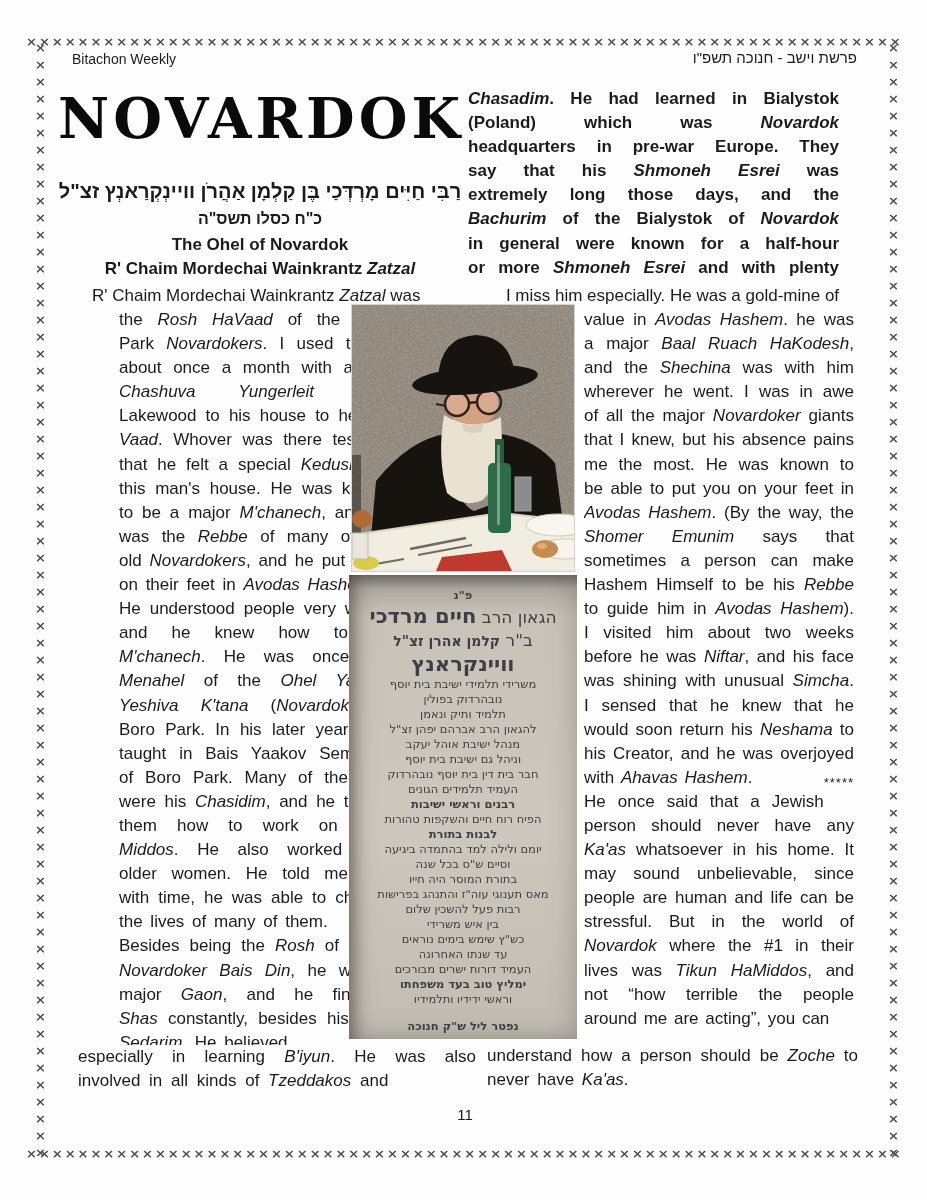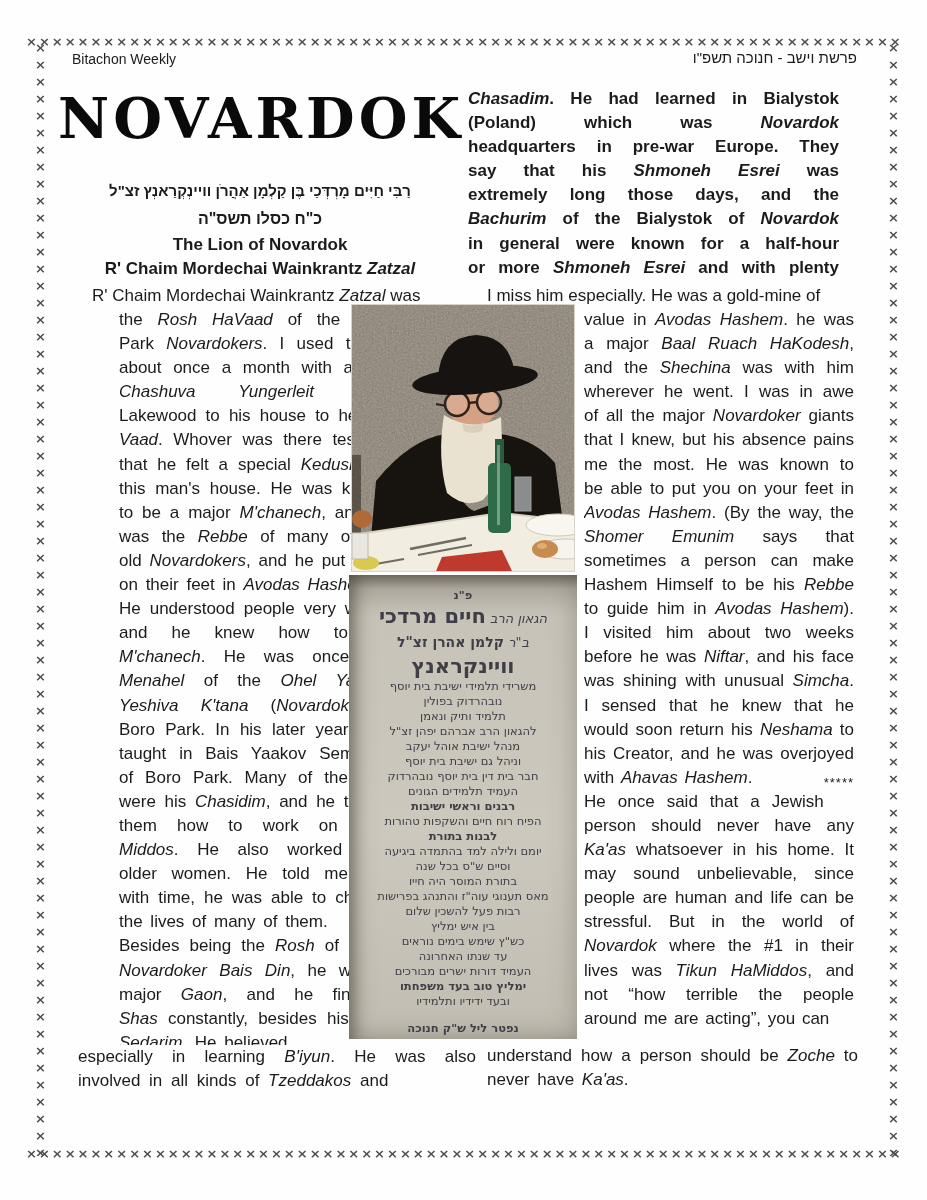--- a/index.html
+++ b/index.html
@@ -24,36 +24,36 @@
   .hdr-left  { position:absolute; left:72px;  top:51px; font-size:14px; }
   .hdr-right { position:absolute; right:70px; top:49px; font-size:15px; direction:rtl; }
 
   
   .nov-title {
     position:absolute; left:58px; top:86px; width:404px; text-align:center;
     font-family:"DejaVu Serif", serif; font-weight:bold; font-size:56px;
     letter-spacing:4px; color:#0a0a0a; line-height:64px;
   }
   .heb1 { position:absolute; left:58px; top:178px; width:404px; text-align:center;
-          font-size:15px; font-weight:bold; direction:rtl; line-height:26px; }
+          font-size:20px; font-weight:bold; direction:rtl; line-height:26px; }
   .heb2 { position:absolute; left:58px; top:207px; width:404px; text-align:center;
           font-size:16px; font-weight:bold; direction:rtl; line-height:24px; }
   .sub1 { position:absolute; left:58px; top:233px; width:404px; text-align:center;
           font-size:17px; font-weight:bold; line-height:24px; }
   .sub2 { position:absolute; left:58px; top:257px; width:404px; text-align:center;
           font-size:17px; font-weight:bold; line-height:24px; }
 
   
   .seg { position:absolute; font-size:17px; line-height:24.1px; }
   .just { text-align:justify; }
   #seg-l1 { left:92px;  top:284px;  width:394px; }
   #seg-l2 { left:78px;  top:308px;  width:272px; height:737px; overflow:hidden; word-spacing:3px;margin-left:41px; }
   #seg-l3 { left:78px;  top:1045px; width:398px; height:50px;  overflow:hidden; word-spacing:4px; }
   #seg-r1 { left:468px; top:87px;   width:371px; height:197px; overflow:hidden; word-spacing:8px;font-weight:bold; }
-  #seg-r2 { left:487px; top:284px;  width:371px; }
+  #seg-r2 { left:487px; top:284px;  width:371px;text-align:center; }
   #seg-r3 { left:584px; top:308px;  width:270px; height:736px; overflow:hidden; word-spacing:2px; }
   #seg-r4 { left:487px; top:1044px; width:371px; height:50px;  overflow:hidden; word-spacing:3px; }
 
   .endmark { float:right; font-size:13px; letter-spacing:1px; padding-top:5px; }
 
   
   .photo-fig { position:absolute; left:352px; top:305px; width:222px; height:266px;
                margin:0; padding:0; box-shadow:0 0 0 1px #d8d4cc; }
   .matzeiva {
     position:absolute; left:349px; top:575px; width:228px; height:464px;
@@ -61,41 +61,41 @@
     background:linear-gradient(180deg,#79756d 0%,#b2ada2 3%,#c8c3b8 9%,#cdc8bd 55%,#c2bdb2 100%);
     box-shadow:inset 0 0 28px rgba(70,64,56,0.35), inset 14px 0 16px -10px rgba(55,48,40,0.55);
     color:#3f3e47; font-family:"DejaVu Serif","DejaVu Sans",serif;
   }
   .m-line { text-align:center; direction:rtl; }
   .m-sm  { font-size:11.5px; line-height:15px; }
   .m-md  { font-size:14px;   line-height:20px; font-weight:bold; }
   .m-xl  { font-size:21px;   line-height:26px; font-weight:bold; }
   .m-bold{ font-weight:bold; }
   .m-gap { margin-top:12px; }
-  .sm    { font-size:13px; font-weight:normal;font-style:italic; }
+  .sm    { font-size:17px; font-weight:normal; }
 
   .pagenum { position:absolute; left:72px; width:786px; top:1106px; text-align:center; font-size:15px; }
 </style>
 </head>
 <body>
 
 <div class="page">
 
   <div class="chain-h chain-top">××××××××××××××××××××××××××××××××××××××××××××××××××××××××××××××××××××××××××××××××××××××××××××××××××××××××××××××××××××××××××××××××××××××××××××××××××××××××××××××××××××××××××××××××××××××××××××××××××××××××××××××××××××××××××××</div>
   <div class="chain-h chain-bottom">××××××××××××××××××××××××××××××××××××××××××××××××××××××××××××××××××××××××××××××××××××××××××××××××××××××××××××××××××××××××××××××××××××××××××××××××××××××××××××××××××××××××××××××××××××××××××××××××××××××××××××××××××××××××××××</div>
   <div class="chain-v chain-left">××××××××××××××××××××××××××××××××××××××××××××××××××××××××××××××××××××××××××××××××××××××××××××××××××××××××××××××××××××××××××××××××××××××××××××××××××××××××××××××××××××××××××××××××××××××××××××××××××××××××××××××××××××××××××××</div>
   <div class="chain-v chain-right">××××××××××××××××××××××××××××××××××××××××××××××××××××××××××××××××××××××××××××××××××××××××××××××××××××××××××××××××××××××××××××××××××××××××××××××××××××××××××××××××××××××××××××××××××××××××××××××××××××××××××××××××××××××××××××</div>
 
   <div class="hdr-left">Bitachon Weekly</div>
   <div class="hdr-right">פרשת וישב - חנוכה תשפ"ו</div>
 
   <div class="nov-title">NOVARDOK</div>
   <div class="heb1">רַבִּי חַיִּים מָרְדְּכַי בֶּן קַלְמָן אַהֲרֹן וויינְקְרַאנְץ זצ"ל</div>
   <div class="heb2">כ"ח כסלו תשס"ה</div>
-  <div class="sub1">The Lion of Novardok</div>
+  <div class="sub1">The Ohel of Novardok</div>
   <div class="sub2">R' Chaim Mordechai Wainkrantz <i>Zatzal</i></div>
 
   <div class="seg" id="seg-l1">R' Chaim Mordechai Wainkrantz <i>Zatzal</i> was</div>
   <div class="seg just" id="seg-l2">the <i>Rosh HaVaad</i> of the Boro Park <i>Novardokers</i>. I used to go about once a month with a few <i>Chashuva Yungerleit</i> from Lakewood to his house to hear a <i>Vaad</i>. Whover was there testified that he felt a special <i>Kedusha</i> in this man's house. He was known to be a major <i>M'chanech</i>, and he was the <i>Rebbe</i> of many of the old <i>Novardokers</i>, and he put them on their feet in <i>Avodas Hashem</i>.<span class="endmark">**</span><br>He understood people very well, and he knew how to be <i>M'chanech</i>. He was once the <i>Menahel</i> of the <i>Ohel Yaakov Yeshiva K'tana</i> (<i>Novardok</i>) of Boro Park. In his later years, he taught in Bais Yaakov Seminary of Boro Park. Many of the girls were his <i>Chasidim</i>, and he taught them how to work on their <i>Middos</i>. He also worked with older women. He told me that with time, he was able to change the lives of many of them.<span class="endmark">***</span><br>Besides being the <i>Rosh</i> of the <i>Novardoker Bais Din</i>, he was a major <i>Gaon</i>, and he finished <i>Shas</i> constantly, besides his <i>Iyun Sedarim</i>. He believed</div>
   <div class="seg just" id="seg-l3">especially in learning <i>B'iyun</i>. He was also involved in all kinds of <i>Tzeddakos</i> and</div>
   <div class="seg just" id="seg-r1"><i>Chasadim</i>. He had learned in Bialystok (Poland) which was <i>Novardok</i> headquarters in pre-war Europe. They say that his <i>Shmoneh Esrei</i> was extremely long those days, and the <i>Bachurim</i> of the Bialystok of <i>Novardok</i> in general were known for a half-hour or more <i>Shmoneh Esrei</i> and with plenty of tears.<span class="endmark">****</span></div>
   <div class="seg" id="seg-r2">I miss him especially. He was a gold-mine of</div>
   <div class="seg just" id="seg-r3">value in <i>Avodas Hashem</i>. he was a major <i>Baal Ruach HaKodesh</i>, and the <i>Shechina</i> was with him wherever he went. I was in awe of all the major <i>Novardoker</i> giants that I knew, but his absence pains me the most. He was known to be able to put you on your feet in <i>Avodas Hashem</i>. (By the way, the <i>Shomer Emunim</i> says that sometimes a person can make Hashem Himself to be his <i>Rebbe</i> to guide him in <i>Avodas Hashem</i>). I visited him about two weeks before he was <i>Niftar</i>, and his face was shining with unusual <i>Simcha</i>. I sensed that he knew that he would soon return his <i>Neshama</i> to his Creator, and he was overjoyed with <i>Ahavas Hashem</i>.<span class="endmark">*****</span><br>He once said that a Jewish person should never have any <i>Ka'as</i> whatsoever in his home. It may sound unbelievable, since people are human and life can be stressful. But in the world of <i>Novardok</i> where the #1 in their lives was <i>Tikun HaMiddos</i>, and not “how terrible the people around me are acting”, you can</div>
   <div class="seg just" id="seg-r4">understand how a person should be <i>Zoche</i> to never have <i>Ka'as</i>.</div>
 
@@ -154,23 +154,24 @@
       <div class="m-line m-sm">חבר בית דין בית יוסף נובהרדוק</div>
       <div class="m-line m-sm">העמיד תלמידים הגונים</div>
       <div class="m-line m-sm m-bold">רבנים וראשי ישיבות</div>
       <div class="m-line m-sm">הפיח רוח חיים והשקפות טהורות</div>
       <div class="m-line m-sm m-bold">לבנות בתורת</div>
       <div class="m-line m-sm">יומם ולילה למד בהתמדה ביגיעה</div>
       <div class="m-line m-sm">וסיים ש"ס בכל שנה</div>
       <div class="m-line m-sm">בתורת המוסר היה חייו</div>
       <div class="m-line m-sm">מאס תענוגי עוה"ז והתנהג בפרישות</div>
       <div class="m-line m-sm">רבות פעל להשכין שלום</div>
-      <div class="m-line m-sm">בין איש ימליץ</div>
+      <div class="m-line m-sm">בין איש משרידי</div>
       <div class="m-line m-sm">כש"ץ שימש בימים נוראים</div>
       <div class="m-line m-sm">עד שנתו האחרונה</div>
       <div class="m-line m-sm">העמיד דורות ישרים מבורכים</div>
       <div class="m-line m-sm m-bold">ימליץ טוב בעד משפחתו</div>
-      <div class="m-line m-sm">ובעד ידידיו ותלמידיו</div>
+      <div class="m-line m-sm">וראשי ידידיו ותלמידיו</div>
       <div class="m-line m-sm m-bold m-gap">נפטר ליל ש"ק חנוכה</div>
     </div>
 
+  <div class="pagenum">11</div>
 
 </div>
 
 </body></html>

